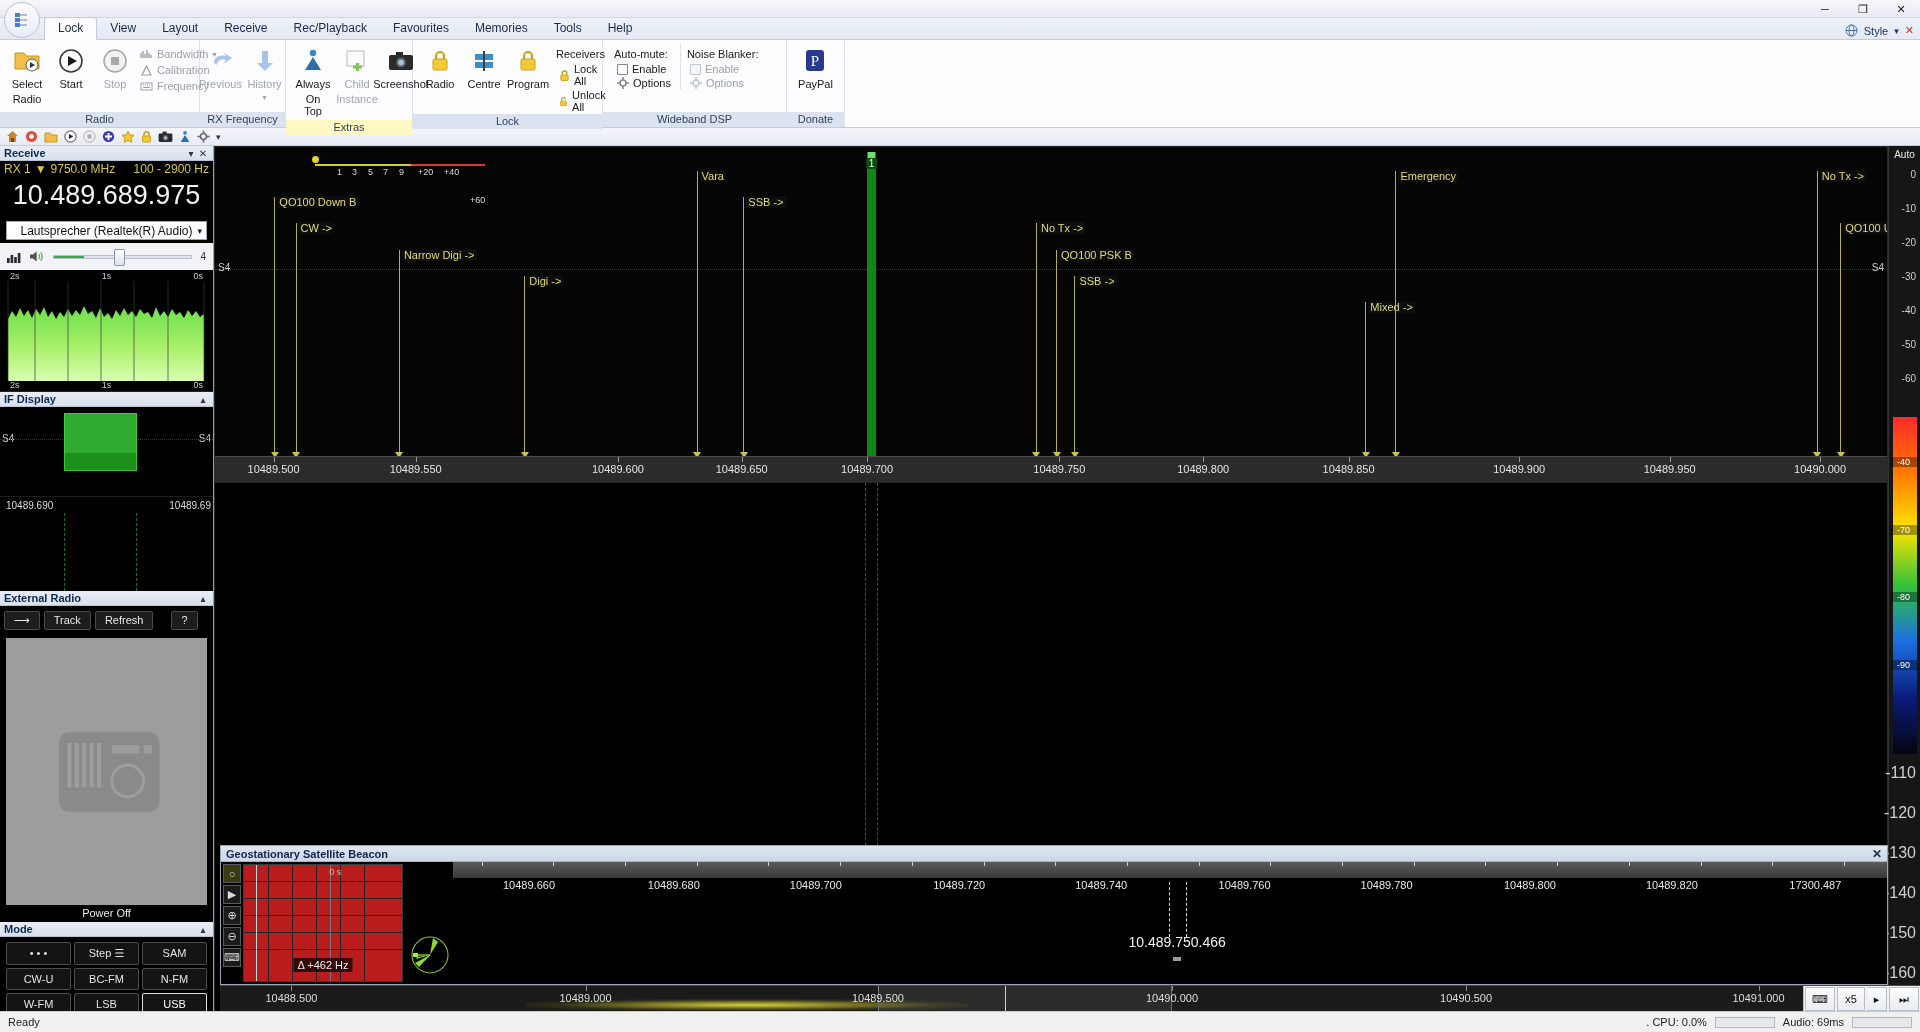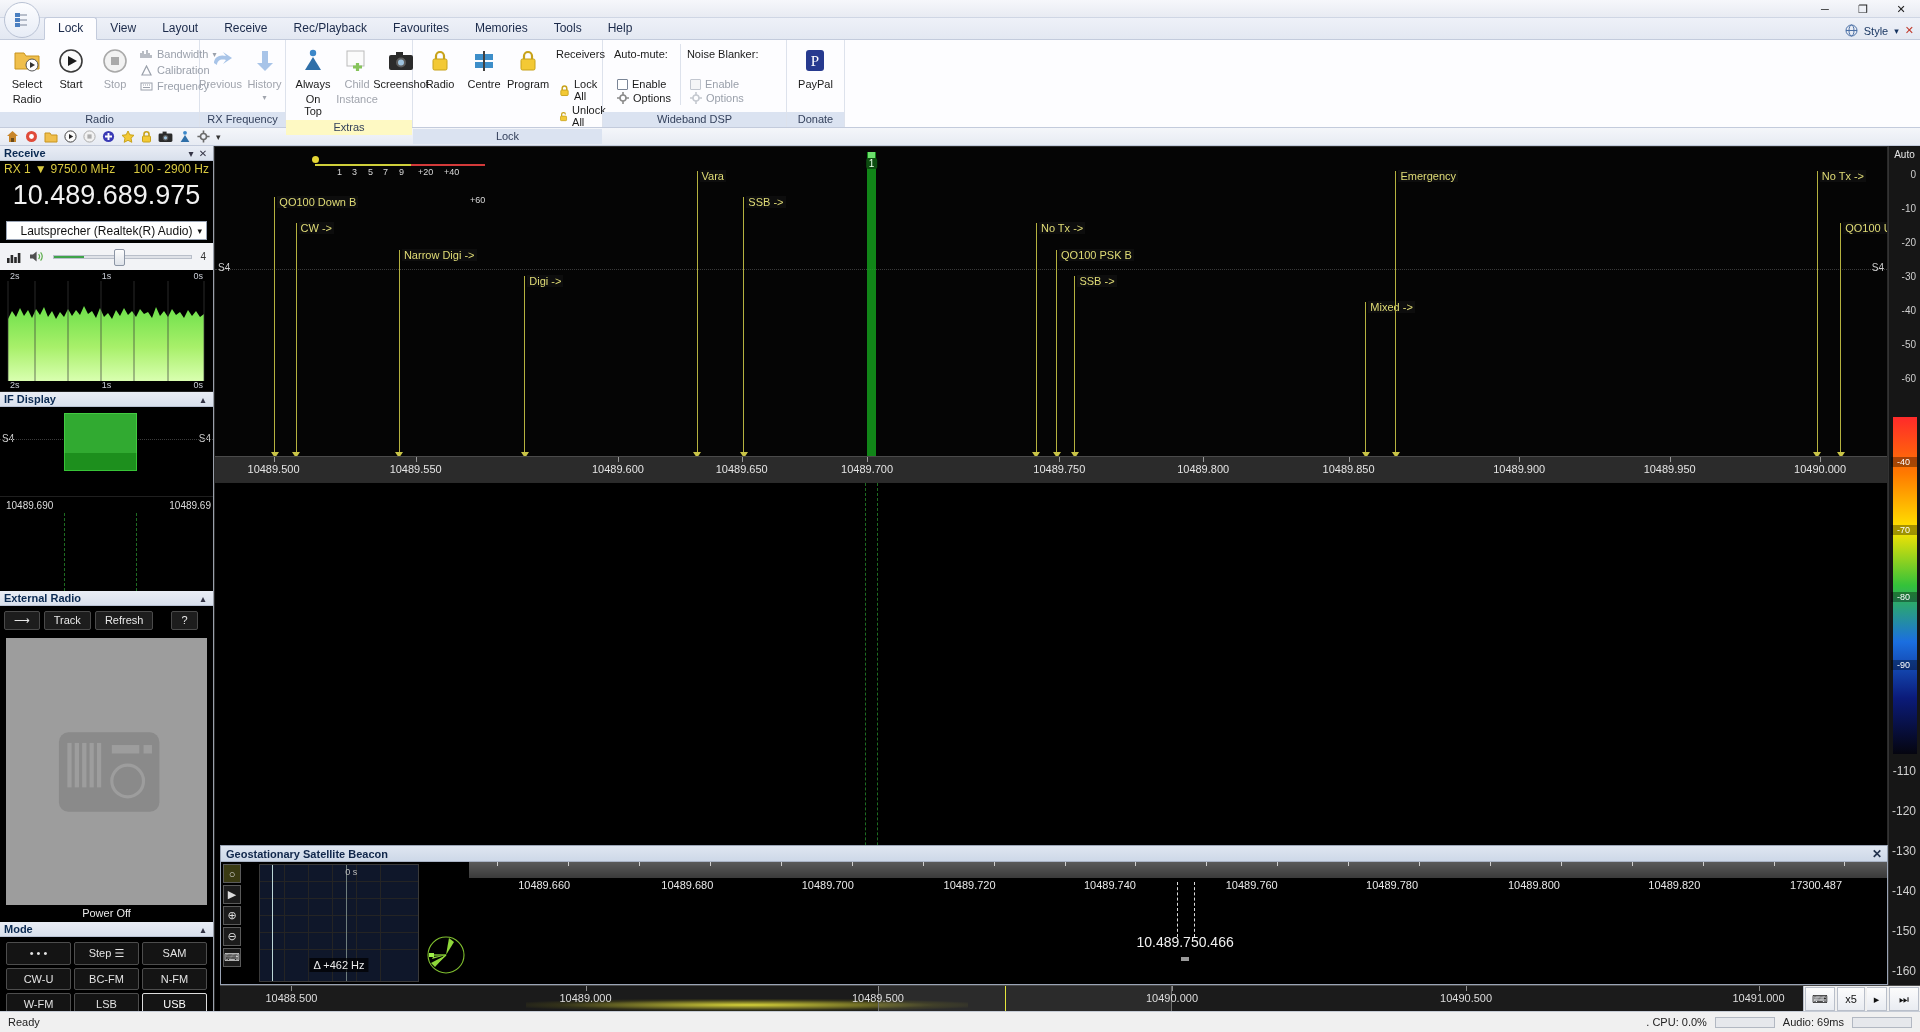--- a/index.html
+++ b/index.html
@@ -34,21 +34,21 @@
   .bigbtn { width:auto; min-width:44px; padding:2px 6px; display:flex; flex-direction:column;
     align-items:center; gap:2px; font-size:11px; color:#1a1a1a; line-height:1.15; text-align:center; cursor:default; }
   .bigbtn.dim { color:#a0a4ad; }
   .ico { height:30px; display:flex; align-items:center; justify-content:center; }
   .smallcol { display:flex; flex-direction:column; gap:2px; padding-top:3px; }
   .smallrow { display:flex; align-items:center; gap:4px; font-size:11px; color:#9aa0ab; padding:1px 3px; }
   .smallrow.on { color:#1a1a1a; }
   .chk { width:11px; height:11px; border:1px solid #7a8596; background:#fff; display:inline-block; border-radius:1px; }
   .chk.dim { border-color:#c2c7d0; background:#f4f5f7; }
   .lblcol { display:flex; flex-direction:column; padding:4px 6px 0; font-size:11px; }
-  .lblcol .hdr { color:#1a1a1a; margin-bottom:17px; }
+  .lblcol .hdr { color:#1a1a1a; margin-bottom:2px; }
 
   
   .qtoolbar { height:18px; background:linear-gradient(#f4f6fa,#e7ebf3);
     border-bottom:1px solid #c3cbdc; display:flex; align-items:center; gap:6px; padding:0 6px; }
 
   
   .main { display:flex; height:874px; }
 
   
   .leftdock { width:214px; background:#000; display:flex; flex-direction:column;
@@ -120,35 +120,35 @@
   .rightbar { width:32px; background:#161616; display:flex; flex-direction:column;
     align-items:center; border-left:1px solid #333; }
   .auto { color:#e6e6e6; font-size:10px; padding:3px 0; }
   .dbscale { flex:0 0 250px; position:relative; width:100%; }
   .dbscale span { position:absolute; right:4px; font-size:10px; color:#cfcfcf; }
   .grad { width:24px; flex:1; margin:4px 0 6px;
     background:linear-gradient(to bottom,#ff2a2a,#ff7a00,#ffe400,#34c23a,#1b6fe0,#0b1b7a,#05050f); position:relative; }
   .gradtag { position:absolute; left:-2px; width:26px; text-align:center; font-size:9px;
     color:#fff; background:rgba(0,0,0,.35); }
   .dbscale2 { flex:0 0 260px; position:relative; width:100%; }
-  .dbscale2 span { position:absolute; right:4px; font-size:12px; color:#cfcfcf; }
+  .dbscale2 span { position:absolute; right:4px; font-size:16px; color:#cfcfcf; }
 
   
   .beacon { position:absolute; left:220px; right:32px; bottom:47px; height:140px;
     background:#f3f5f9; border:1px solid #9aa4b5; }
   .beacon-hdr { height:16px; background:linear-gradient(#dfe6f1,#cdd8e8); display:flex;
     align-items:center; padding:1px 5px; font-size:11px; font-weight:bold; color:#10264a;
     border-bottom:1px solid #aab4c6; }
   .beacon-hdr .x { margin-left:auto; font-size:12px; color:#22324d; }
   .beacon-body { position:absolute; left:0; right:0; top:16px; bottom:0; background:#000; display:flex; }
   .btools { width:22px; display:flex; flex-direction:column; gap:2px; padding:2px 0 0 2px; }
   .btool { width:18px; height:19px; background:#1b1b1b; border:1px solid #5a5a5a;
     display:flex; align-items:center; justify-content:center; color:#dcdcdc; font-size:11px; }
   .btool.act { background:#3a3a12; }
-  .scope { width:160px; margin:2px 4px 2px 16px; background:#0f172a; border:1px solid #3a3a3a; position:relative; }
+  .scope { width:160px; margin:2px 4px 2px 0; background:#b91c1c; border:1px solid #3a3a3a; position:relative; }
   .scope .g { position:absolute; background:#242424; }
   .scope .zerolbl { position:absolute; left:54%; top:2px; font-size:9px; color:#bdbdbd; }
   .scope .delta { position:absolute; left:50%; transform:translateX(-50%); bottom:9px;
     font-size:11px; color:#eaeaea; background:rgba(0,0,0,.7); padding:1px 4px; }
   .const { width:46px; position:relative; }
   .bfreqpane { flex:1; position:relative; }
   .bruler { position:absolute; left:0; right:0; top:0; height:16px;
     background:linear-gradient(#5a5a5a,#3a3a3a); }
   .bruler i { position:absolute; top:0; width:1px; height:4px; background:#cfcfcf; }
   .brlbl { position:absolute; top:17px; transform:translateX(-50%); font-size:11px; color:#e8e8e8; }

